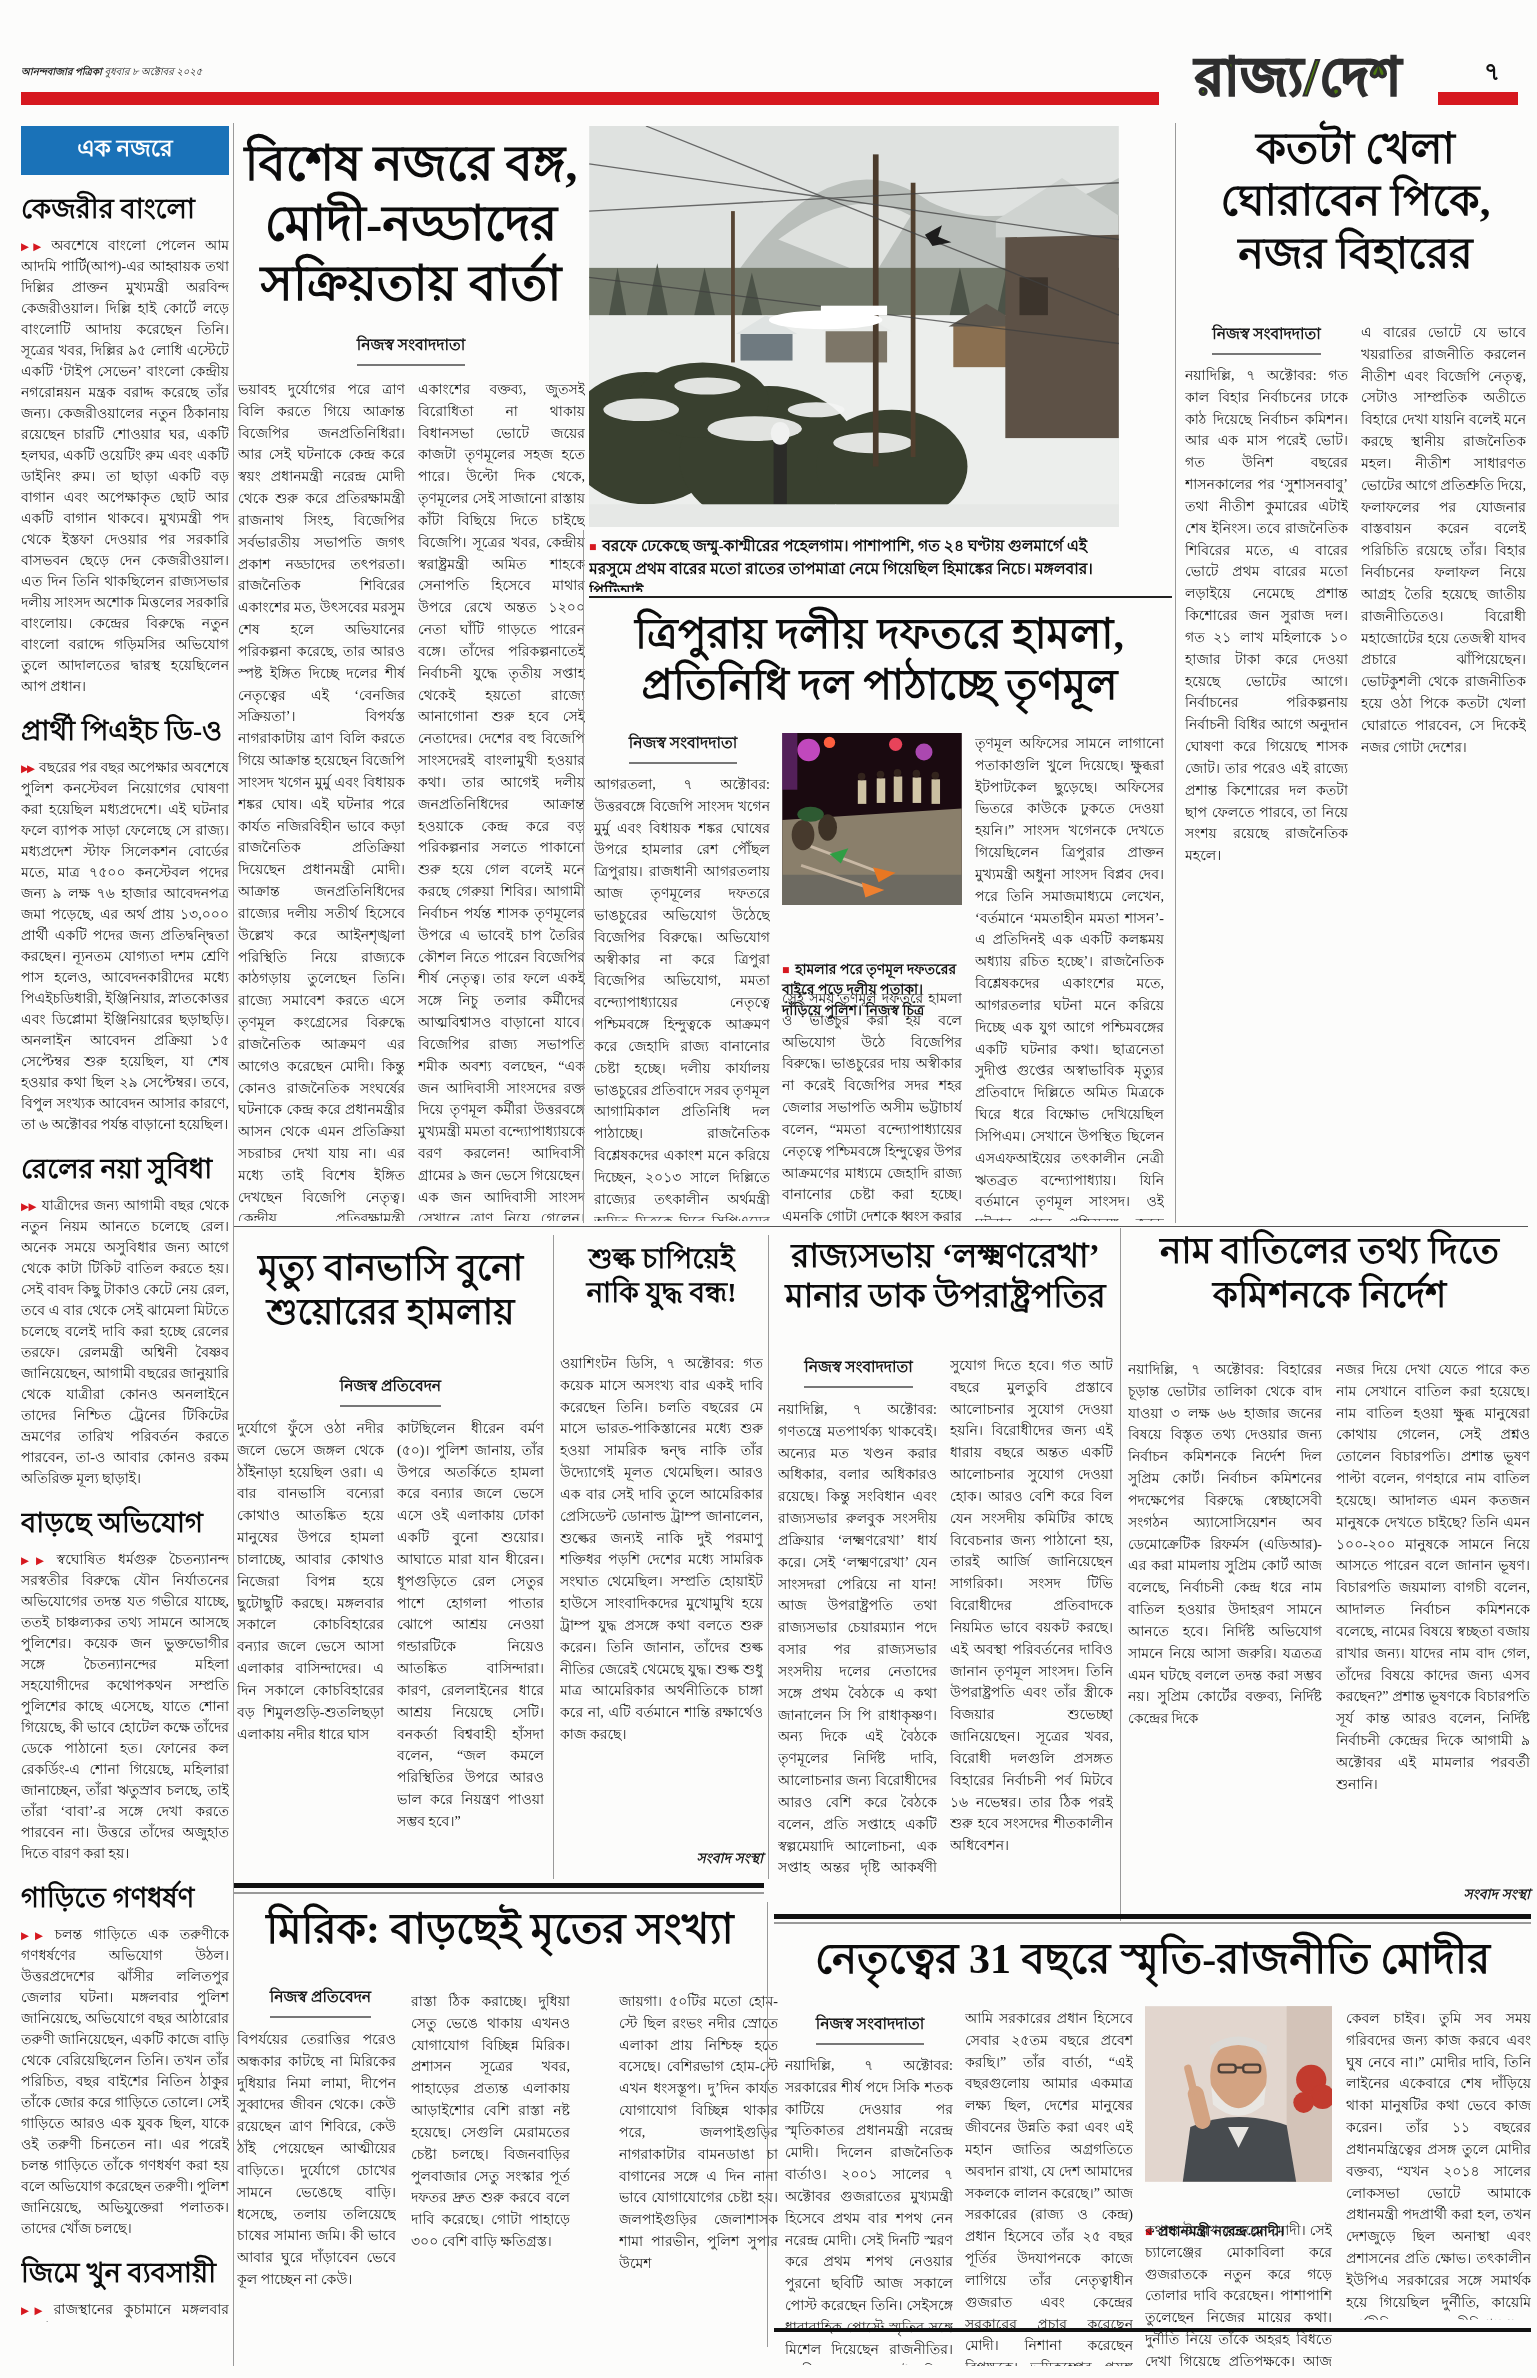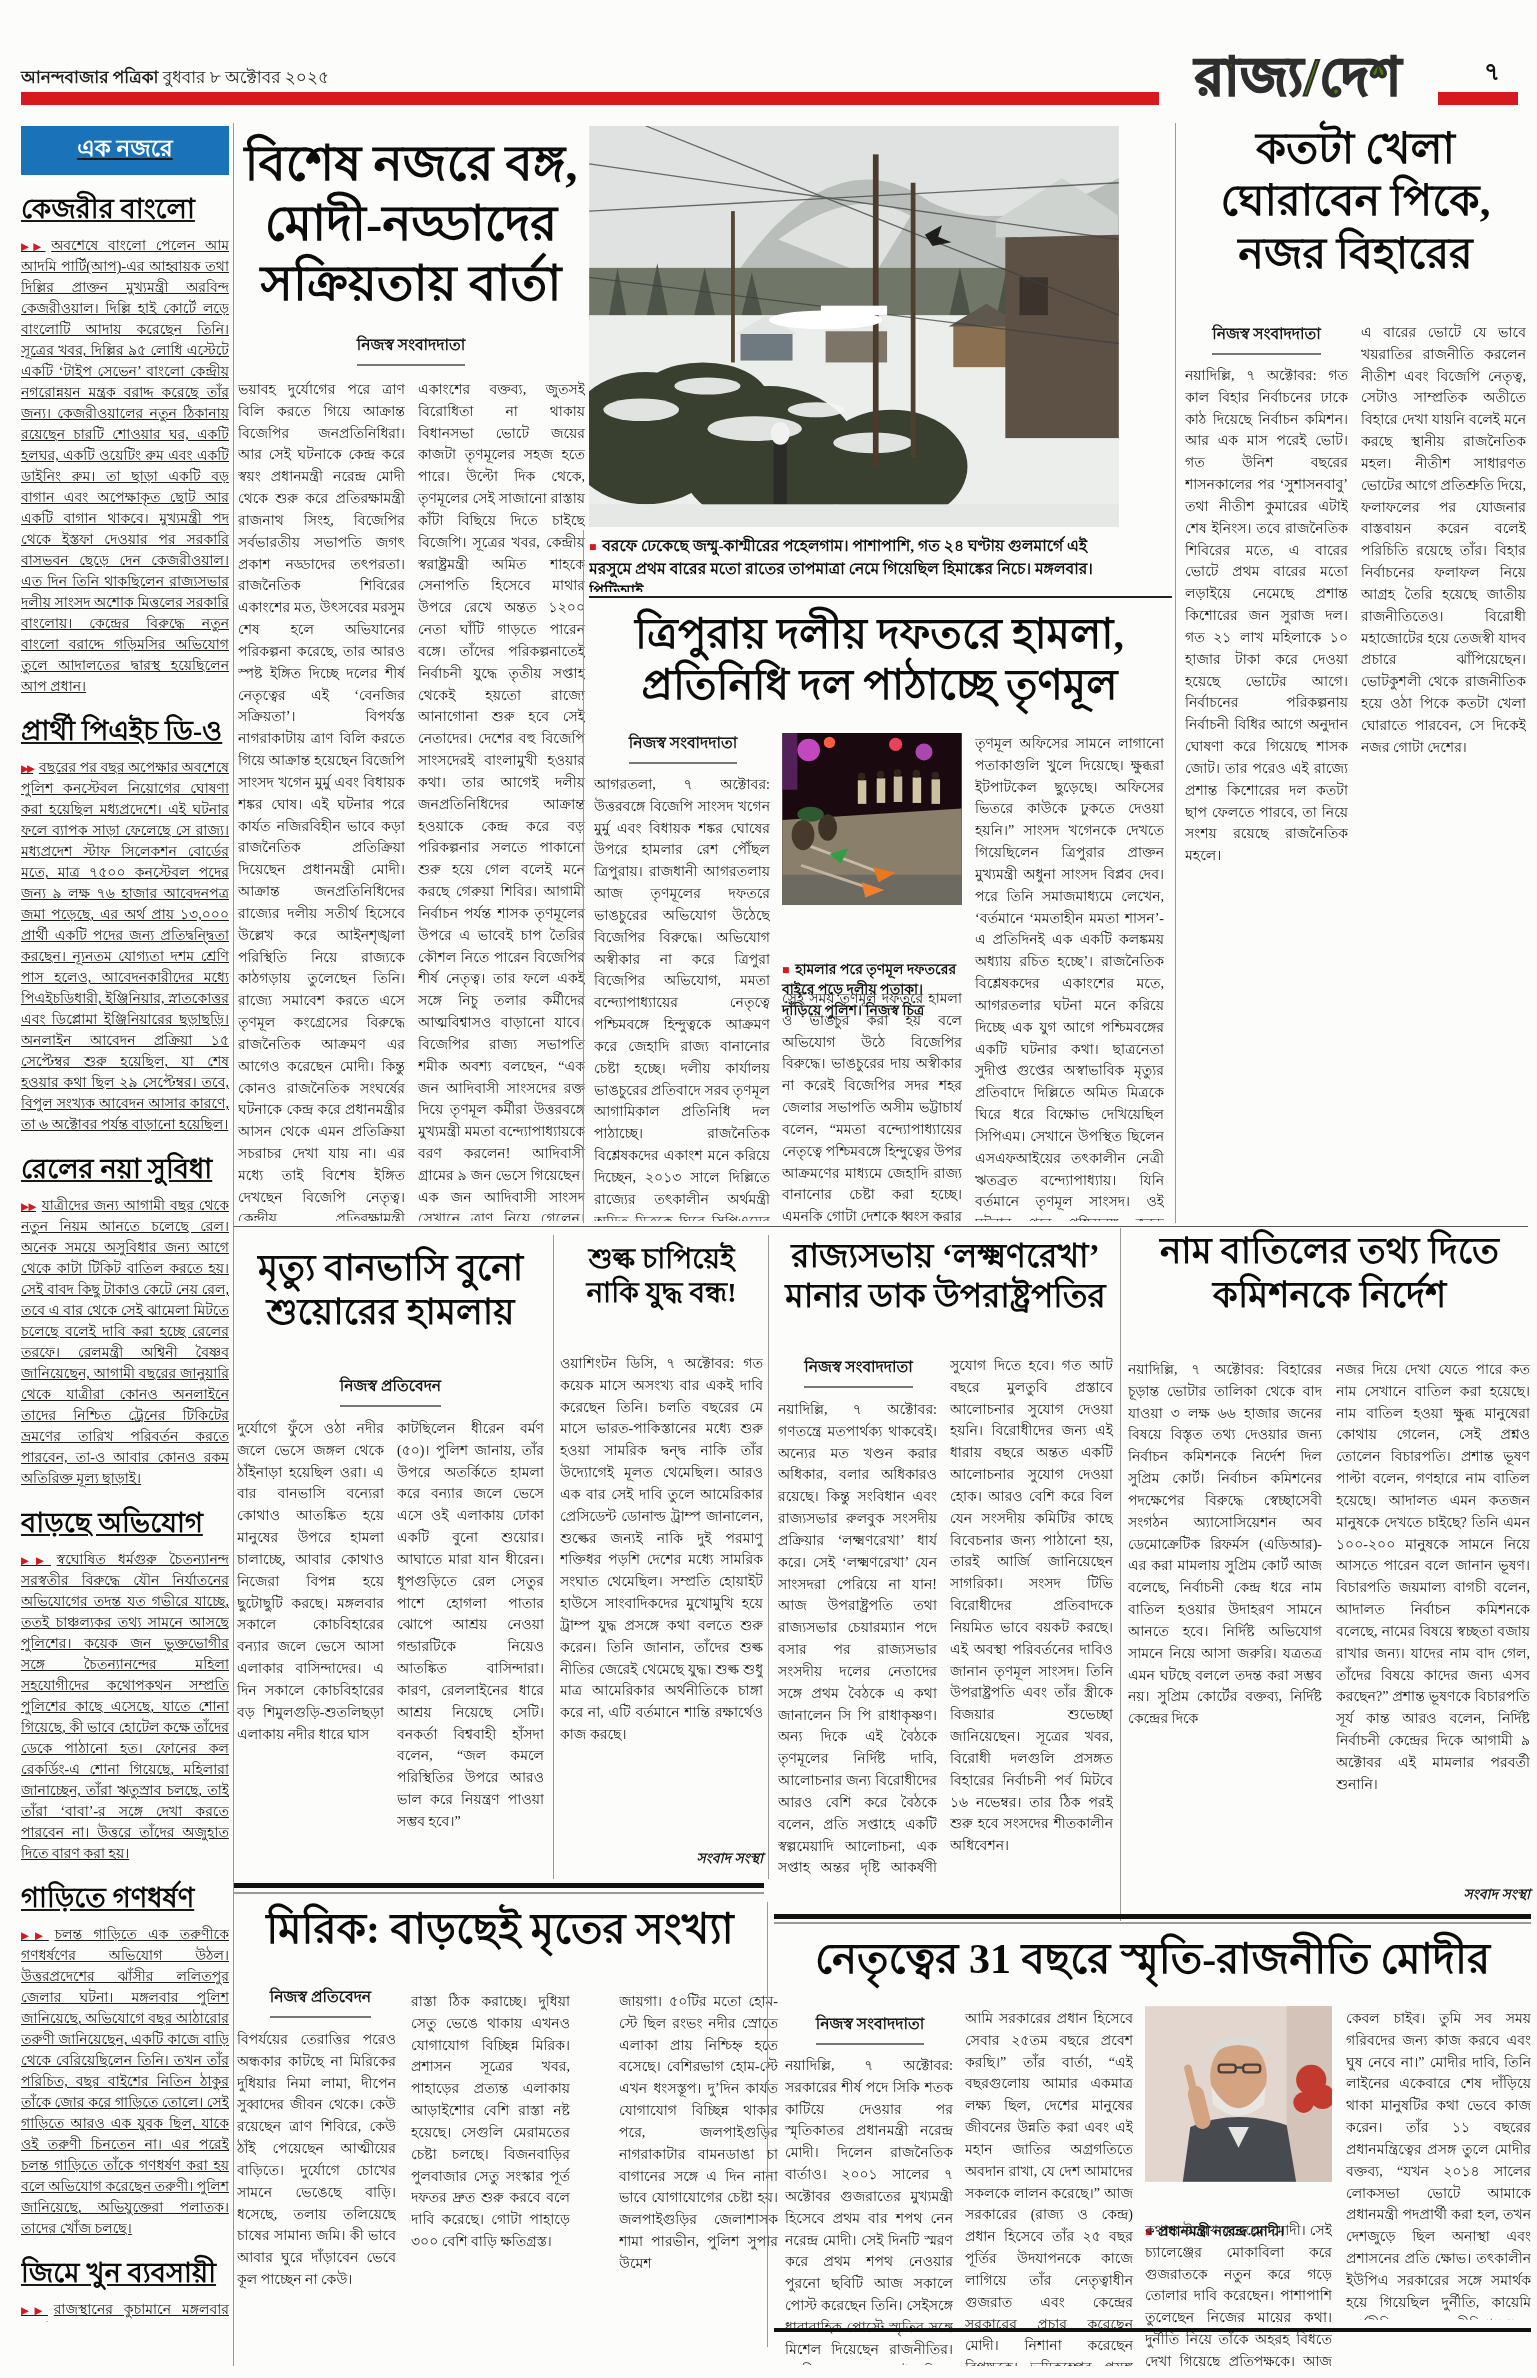--- a/index.html
+++ b/index.html
@@ -1,28 +1,28 @@
 <!DOCTYPE html>
 <html style="font-size:15px"><head>
 <meta charset="utf-8">
 <style>
   html,body{margin:0;padding:0;}
   body{width:1538px;height:2378px;position:relative;background:#fcfcfb;overflow:hidden;
        font-family:"Liberation Serif","DejaVu Serif",serif;color:#1a1a1a;}
   .abs{position:absolute;}
-  .masthead{font-size:17px;font-weight:bold;color:#222;}
+  .masthead{font-size:10px;font-weight:bold;color:#222;font-style:italic;}
   .redbar{background:#d6181f;}
   .logo{font-size:53px;font-weight:bold;color:#4d7c0f;-webkit-text-stroke:1.9px #2e2e2e;
         background:#fcfcfb;text-align:center;line-height:74px;letter-spacing:0.9px;}
   .pagenum{font-size:24.6px;font-weight:bold;color:#111;}
   .vrule{background:#9a9a9a;width:0.9px;}
   .hrule{background:#555;height:0.9px;}
   .thick{background:#111;height:4.7px;}
   .thin2{background:#999;height:1.9px;}
-  .sb{width:208px;text-decoration:underline;}
+  .sb{width:208px;}
   .sb-head{background:#1a72b8;color:#fff;font-size:23px;font-weight:bold;text-align:center;
            padding:3.8px 0 6.6px;}
   .sb h2{font-size:27.4px;line-height:1.15;margin:19px 0 9.5px;color:#0c0c0c;}
   .sb p{font-size:14px;line-height:1.5;text-align:justify;margin:0 0 5.7px;}
   .bullet{color:#d6181f;font-size:10.4px;letter-spacing:-1.9px;margin-right:5.7px;}
   .hl{font-weight:bold;text-align:center;color:#0c0c0c;line-height:1.22;}
   .byline{text-align:center;font-size:15.6px;font-weight:bold;}
   .byline span{border-bottom:2.8px double #777;padding-bottom:4.7px;display:inline-block;}
   .col{font-size:14px;line-height:1.56;text-align:justify;overflow:hidden;}
   .cap{font-size:15.6px;line-height:1.45;font-weight:600;color:#111;text-align:left;}

